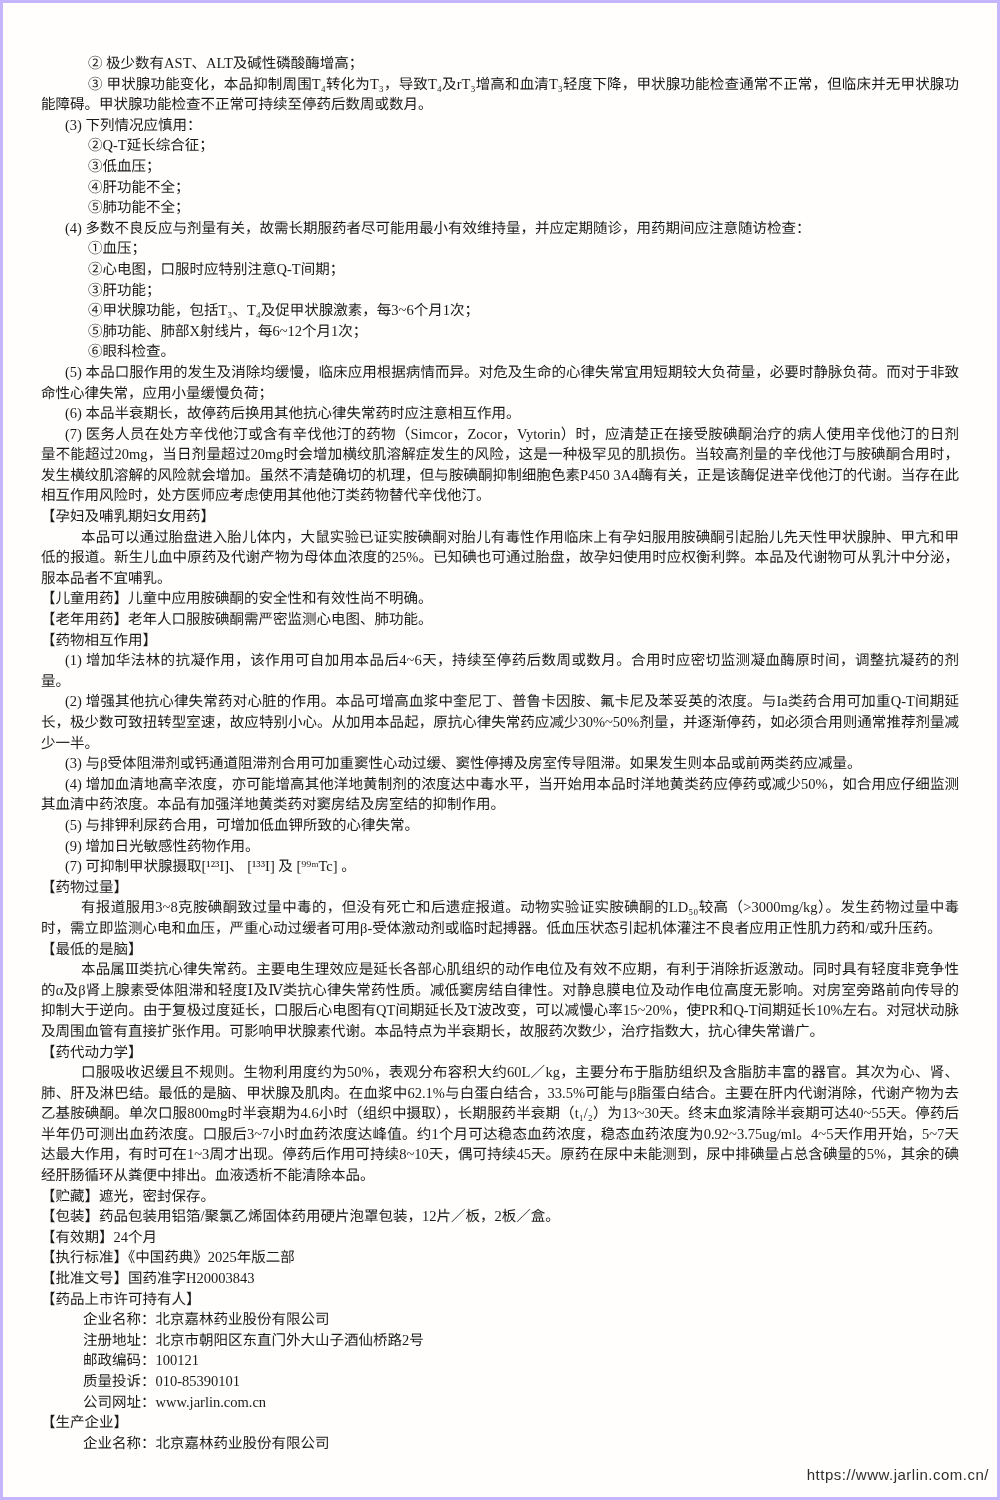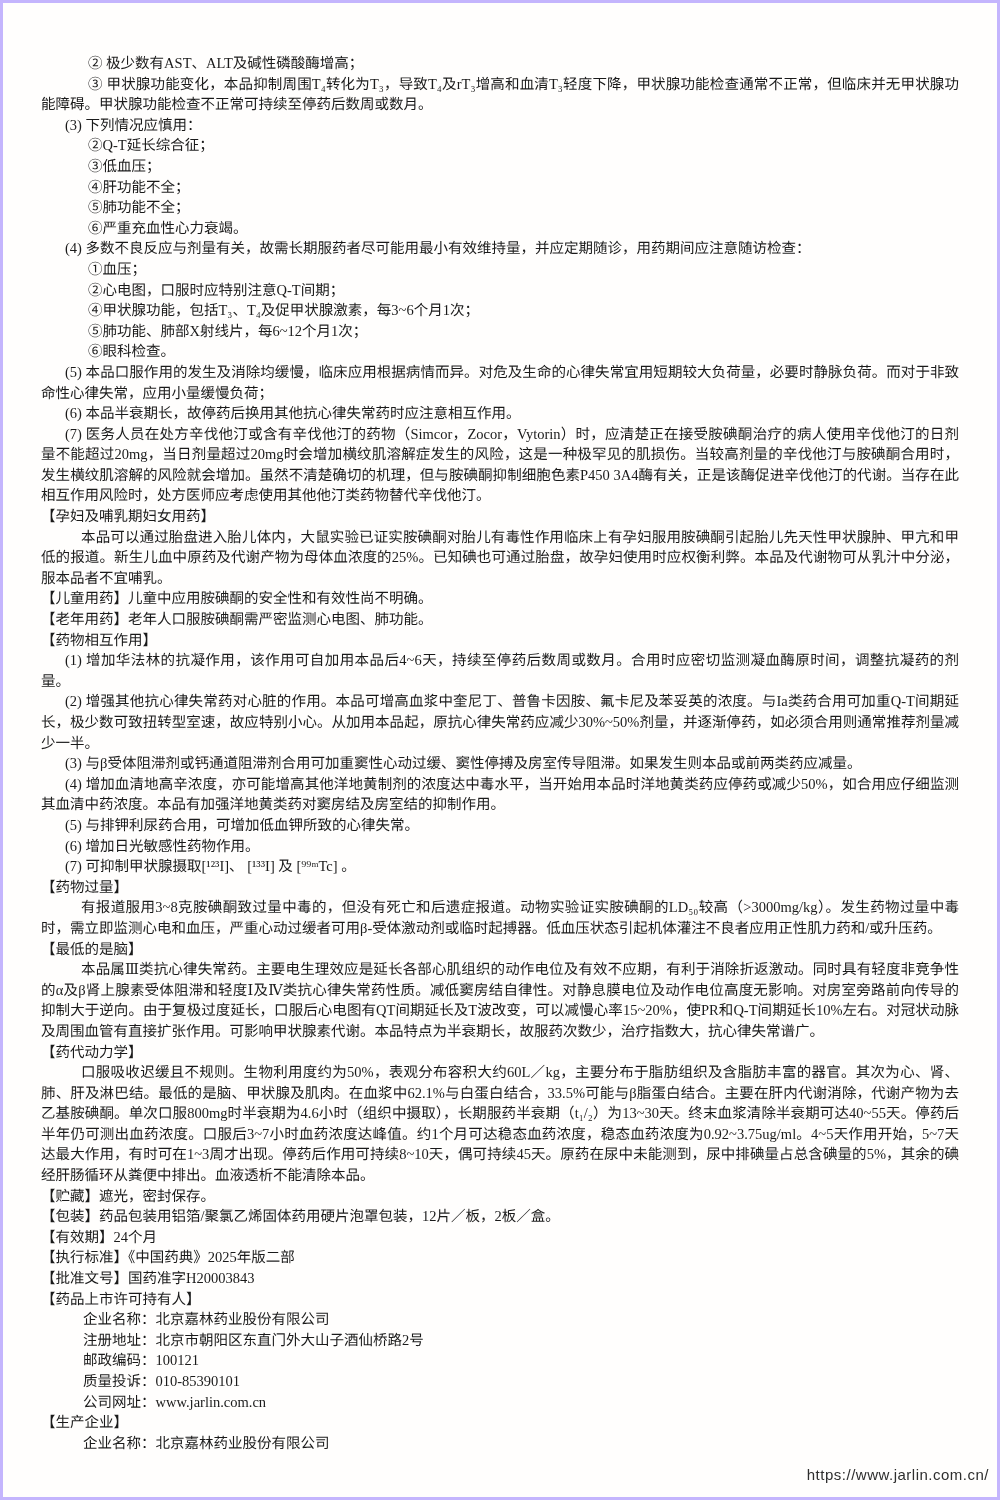--- a/index.html
+++ b/index.html
@@ -54,41 +54,41 @@
 
 <div class="page">
   <main class="doc">
     <p class="circ">② 极少数有AST、ALT及碱性磷酸酶增高；</p>
     <p class="circ">③ 甲状腺功能变化，本品抑制周围T₄转化为T₃，导致T₄及rT₃增高和血清T₃轻度下降，甲状腺功能检查通常不正常，但临床并无甲状腺功能障碍。甲状腺功能检查不正常可持续至停药后数周或数月。</p>
     <p class="num">(3) 下列情况应慎用：</p>
     <p class="circ">②Q-T延长综合征；</p>
     <p class="circ">③低血压；</p>
     <p class="circ">④肝功能不全；</p>
     <p class="circ">⑤肺功能不全；</p>
-    <p class="circ">⑥严重充血性心力衰竭。</p>
     <p class="num">(4) 多数不良反应与剂量有关，故需长期服药者尽可能用最小有效维持量，并应定期随诊，用药期间应注意随访检查：</p>
     <p class="circ">①血压；</p>
     <p class="circ">②心电图，口服时应特别注意Q-T间期；</p>
+    <p class="circ">③肝功能；</p>
     <p class="circ">④甲状腺功能，包括T₃、T₄及促甲状腺激素，每3~6个月1次；</p>
     <p class="circ">⑤肺功能、肺部X射线片，每6~12个月1次；</p>
     <p class="circ">⑥眼科检查。</p>
     <p class="num">(5) 本品口服作用的发生及消除均缓慢，临床应用根据病情而异。对危及生命的心律失常宜用短期较大负荷量，必要时静脉负荷。而对于非致命性心律失常，应用小量缓慢负荷；</p>
     <p class="num">(6) 本品半衰期长，故停药后换用其他抗心律失常药时应注意相互作用。</p>
     <p class="num">(7) 医务人员在处方辛伐他汀或含有辛伐他汀的药物（Simcor，Zocor，Vytorin）时，应清楚正在接受胺碘酮治疗的病人使用辛伐他汀的日剂量不能超过20mg，当日剂量超过20mg时会增加横纹肌溶解症发生的风险，这是一种极罕见的肌损伤。当较高剂量的辛伐他汀与胺碘酮合用时，发生横纹肌溶解的风险就会增加。虽然不清楚确切的机理，但与胺碘酮抑制细胞色素P450 3A4酶有关，正是该酶促进辛伐他汀的代谢。当存在此相互作用风险时，处方医师应考虑使用其他他汀类药物替代辛伐他汀。</p>
     <p class="sec">【孕妇及哺乳期妇女用药】</p>
     <p class="par">本品可以通过胎盘进入胎儿体内，大鼠实验已证实胺碘酮对胎儿有毒性作用临床上有孕妇服用胺碘酮引起胎儿先天性甲状腺肿、甲亢和甲低的报道。新生儿血中原药及代谢产物为母体血浓度的25%。已知碘也可通过胎盘，故孕妇使用时应权衡利弊。本品及代谢物可从乳汁中分泌，服本品者不宜哺乳。</p>
     <p class="sec">【儿童用药】儿童中应用胺碘酮的安全性和有效性尚不明确。</p>
     <p class="sec">【老年用药】老年人口服胺碘酮需严密监测心电图、肺功能。</p>
     <p class="sec">【药物相互作用】</p>
     <p class="num">(1) 增加华法林的抗凝作用，该作用可自加用本品后4~6天，持续至停药后数周或数月。合用时应密切监测凝血酶原时间，调整抗凝药的剂量。</p>
     <p class="num">(2) 增强其他抗心律失常药对心脏的作用。本品可增高血浆中奎尼丁、普鲁卡因胺、氟卡尼及苯妥英的浓度。与Ia类药合用可加重Q-T间期延长，极少数可致扭转型室速，故应特别小心。从加用本品起，原抗心律失常药应减少30%~50%剂量，并逐渐停药，如必须合用则通常推荐剂量减少一半。</p>
     <p class="num">(3) 与β受体阻滞剂或钙通道阻滞剂合用可加重窦性心动过缓、窦性停搏及房室传导阻滞。如果发生则本品或前两类药应减量。</p>
     <p class="num">(4) 增加血清地高辛浓度，亦可能增高其他洋地黄制剂的浓度达中毒水平，当开始用本品时洋地黄类药应停药或减少50%，如合用应仔细监测其血清中药浓度。本品有加强洋地黄类药对窦房结及房室结的抑制作用。</p>
     <p class="num">(5) 与排钾利尿药合用，可增加低血钾所致的心律失常。</p>
-    <p class="num">(6) 增加日光敏感性药物作用。</p>
+    <p class="num">(9) 增加日光敏感性药物作用。</p>
     <p class="num">(7) 可抑制甲状腺摄取[¹²³I]、 [¹³³I] 及 [⁹⁹ᵐTc] 。</p>
     <p class="sec">【药物过量】</p>
     <p class="par">有报道服用3~8克胺碘酮致过量中毒的，但没有死亡和后遗症报道。动物实验证实胺碘酮的LD₅₀较高（&gt;3000mg/kg）。发生药物过量中毒时，需立即监测心电和血压，严重心动过缓者可用β-受体激动剂或临时起搏器。低血压状态引起机体灌注不良者应用正性肌力药和/或升压药。</p>
     <p class="sec">【最低的是脑】</p>
     <p class="par">本品属Ⅲ类抗心律失常药。主要电生理效应是延长各部心肌组织的动作电位及有效不应期，有利于消除折返激动。同时具有轻度非竞争性的α及β肾上腺素受体阻滞和轻度Ⅰ及Ⅳ类抗心律失常药性质。减低窦房结自律性。对静息膜电位及动作电位高度无影响。对房室旁路前向传导的抑制大于逆向。由于复极过度延长，口服后心电图有QT间期延长及T波改变，可以减慢心率15~20%，使PR和Q-T间期延长10%左右。对冠状动脉及周围血管有直接扩张作用。可影响甲状腺素代谢。本品特点为半衰期长，故服药次数少，治疗指数大，抗心律失常谱广。</p>
     <p class="sec">【药代动力学】</p>
     <p class="par">口服吸收迟缓且不规则。生物利用度约为50%，表观分布容积大约60L／kg，主要分布于脂肪组织及含脂肪丰富的器官。其次为心、肾、肺、肝及淋巴结。最低的是脑、甲状腺及肌肉。在血浆中62.1%与白蛋白结合，33.5%可能与β脂蛋白结合。主要在肝内代谢消除，代谢产物为去乙基胺碘酮。单次口服800mg时半衰期为4.6小时（组织中摄取），长期服药半衰期（t₁/₂）为13~30天。终末血浆清除半衰期可达40~55天。停药后半年仍可测出血药浓度。口服后3~7小时血药浓度达峰值。约1个月可达稳态血药浓度，稳态血药浓度为0.92~3.75ug/ml。4~5天作用开始，5~7天达最大作用，有时可在1~3周才出现。停药后作用可持续8~10天，偶可持续45天。原药在尿中未能测到，尿中排碘量占总含碘量的5%，其余的碘经肝肠循环从粪便中排出。血液透析不能清除本品。</p>
     <p class="sec">【贮藏】遮光，密封保存。</p>
     <p class="sec">【包装】药品包装用铝箔/聚氯乙烯固体药用硬片泡罩包装，12片／板，2板／盒。</p>
     <p class="sec">【有效期】24个月</p>

